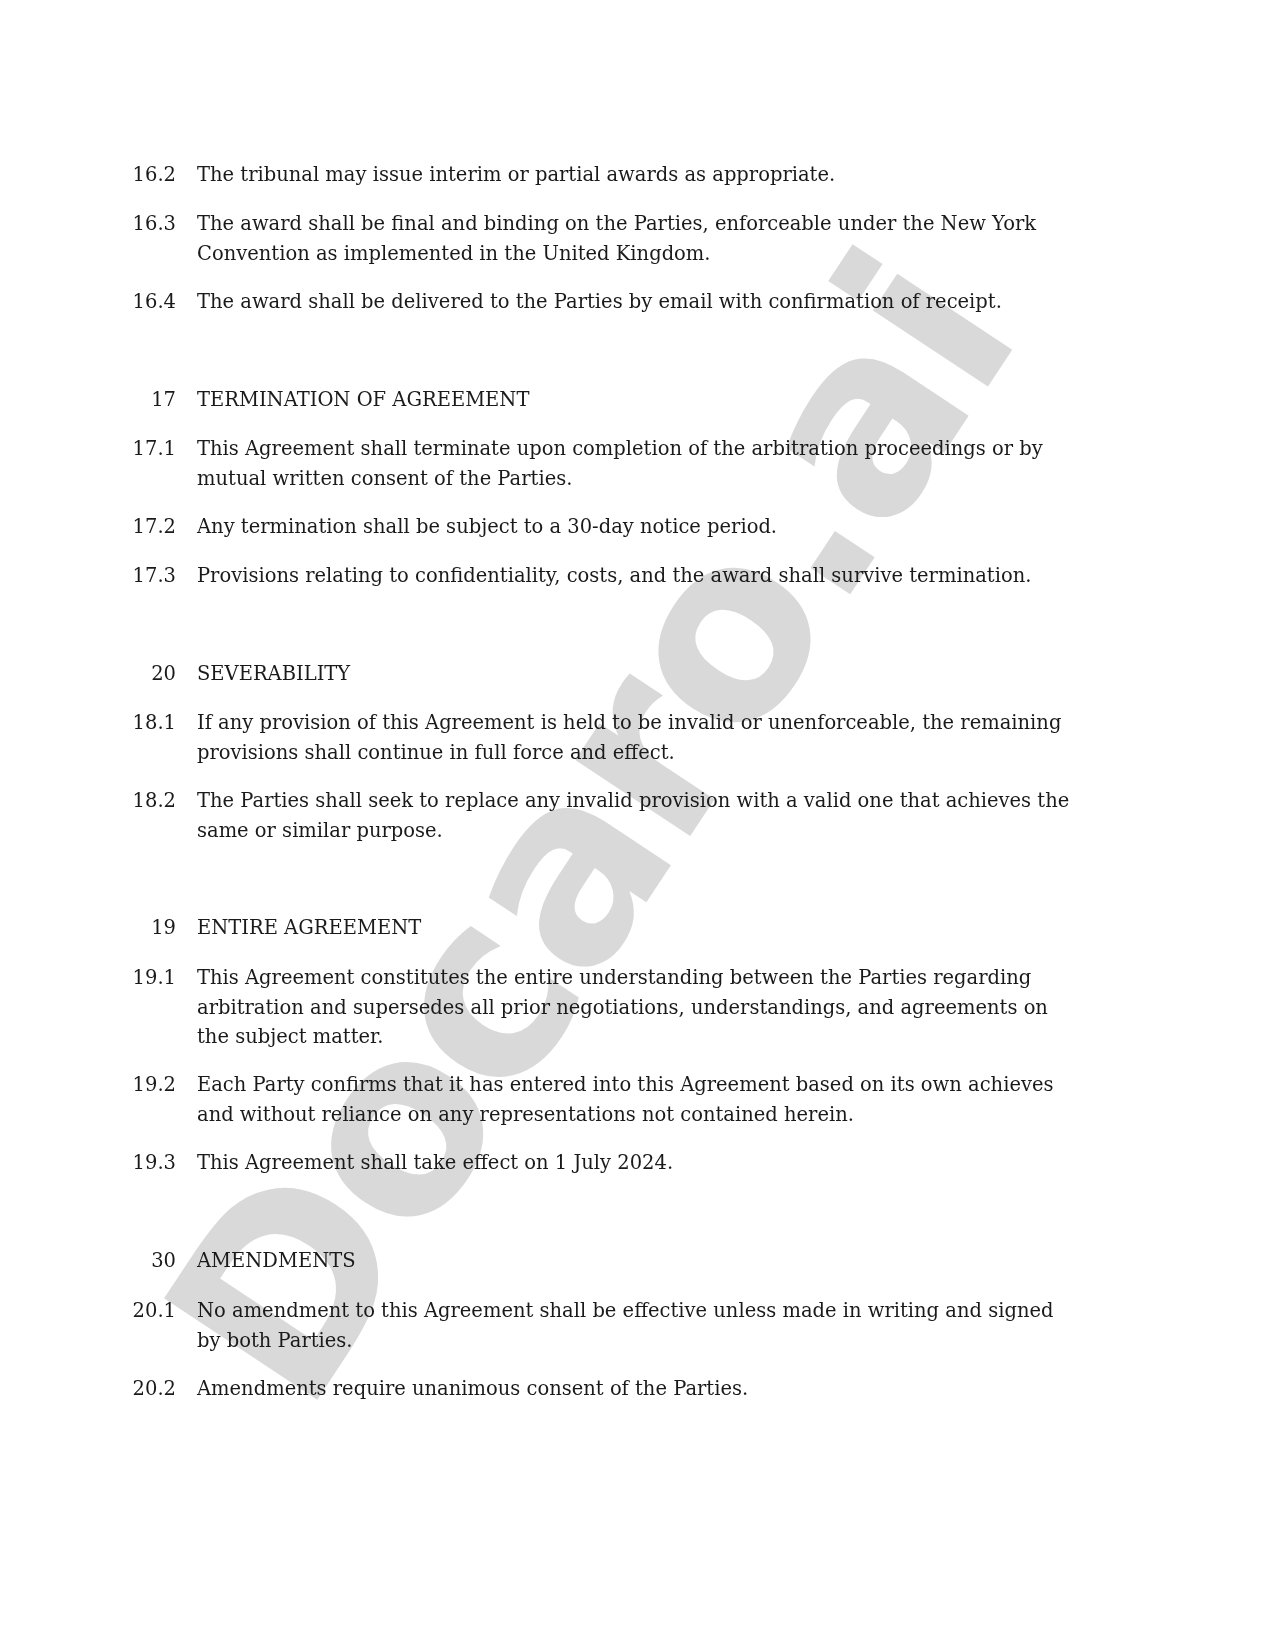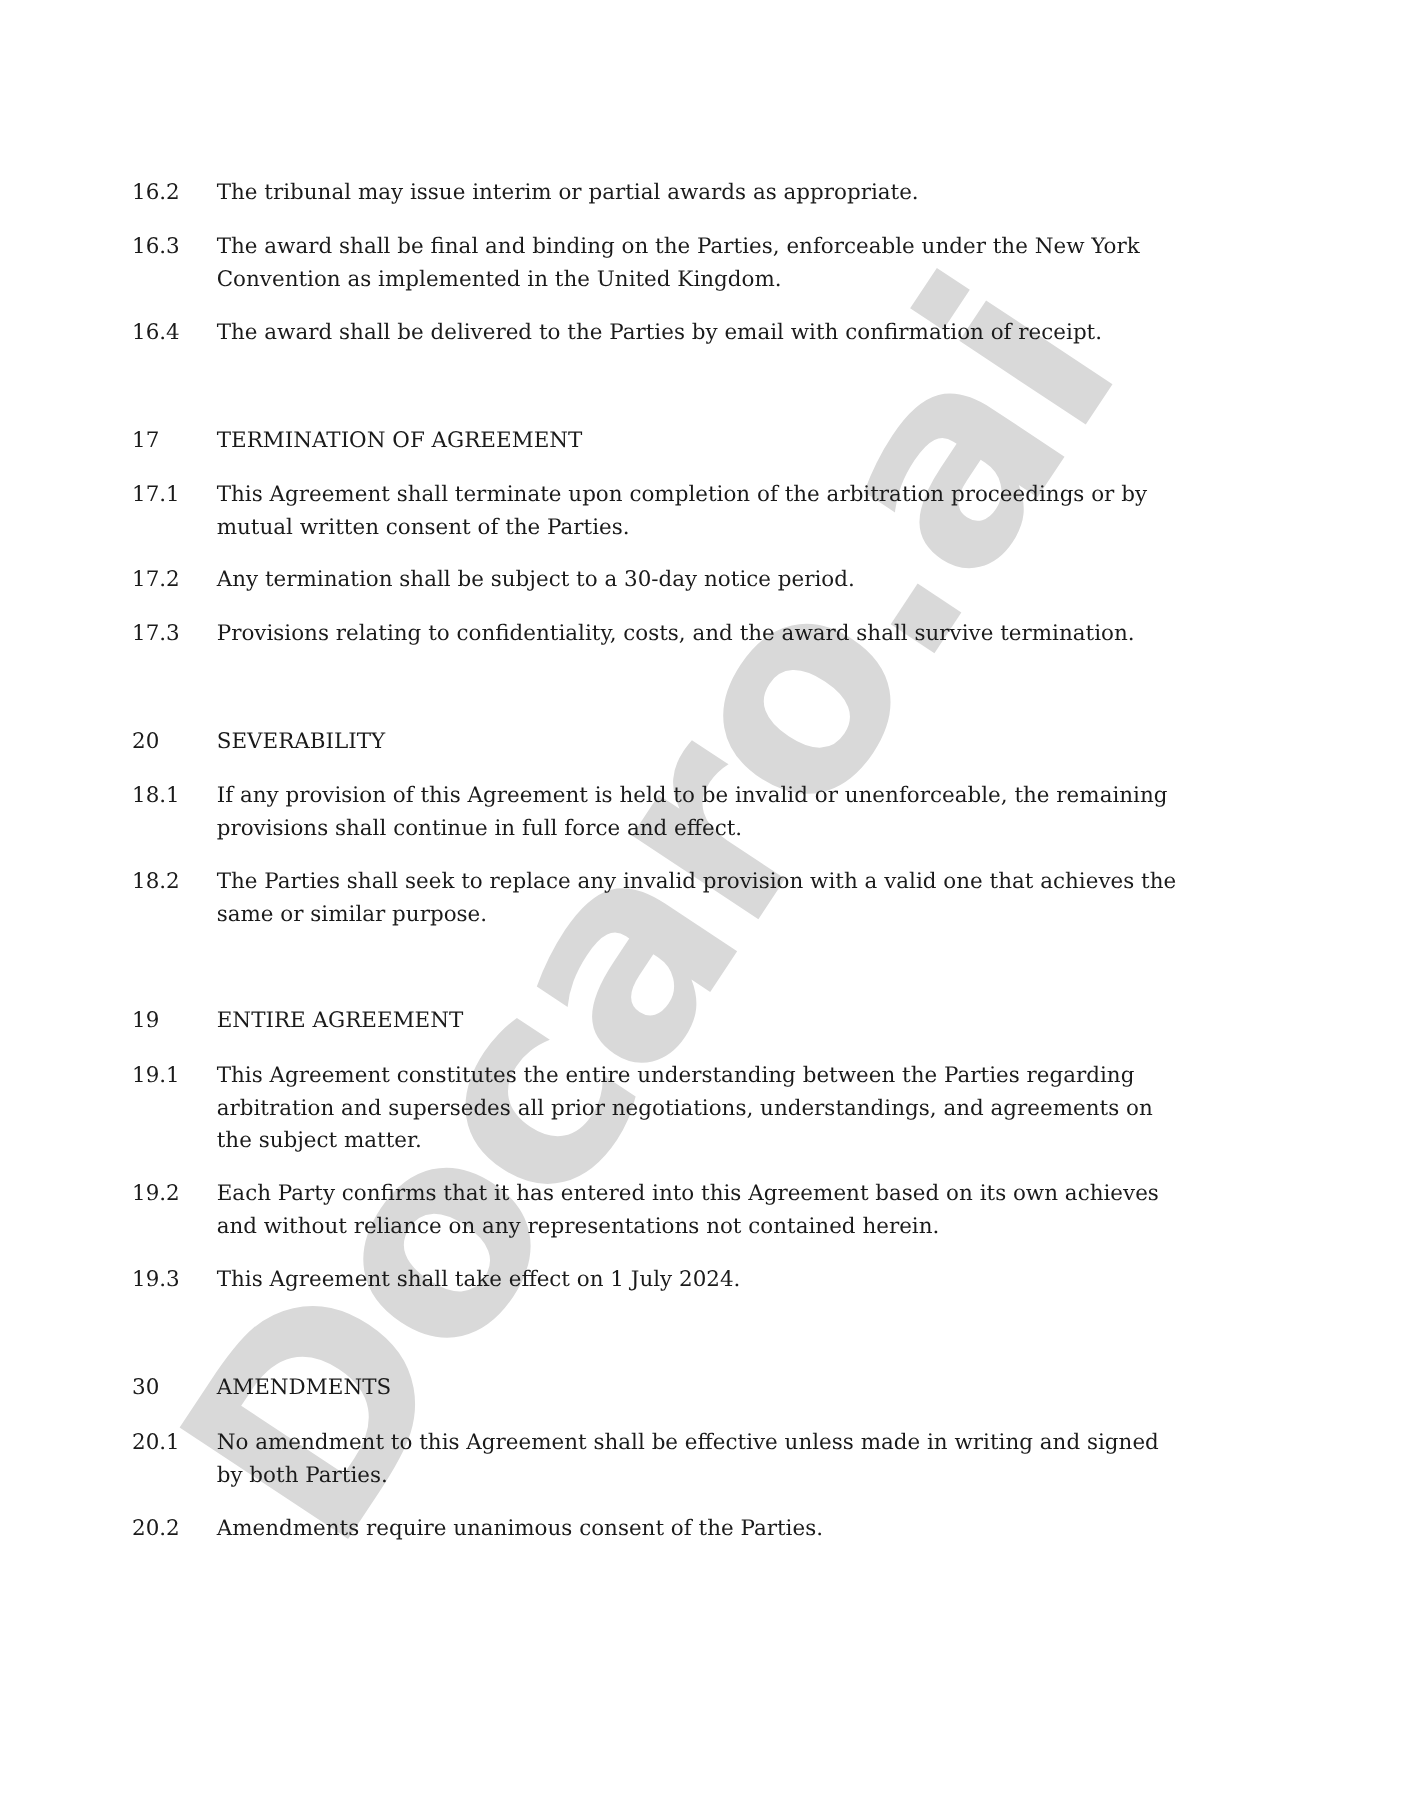--- a/index.html
+++ b/index.html
@@ -48,20 +48,21 @@
       position: absolute;
       left: 0;
       width: 1275px;
       font-size: 19.5px;
       line-height: 29.5px;
     }
     .num {
       position: absolute;
       left: 120px;
       width: 56px;
+      text-align: right;
     }
     .text {
       position: absolute;
       left: 197px;
       width: 885px;
     }
     .heading .num, .heading .text {
       font-weight: normal;
     }
   </style>

